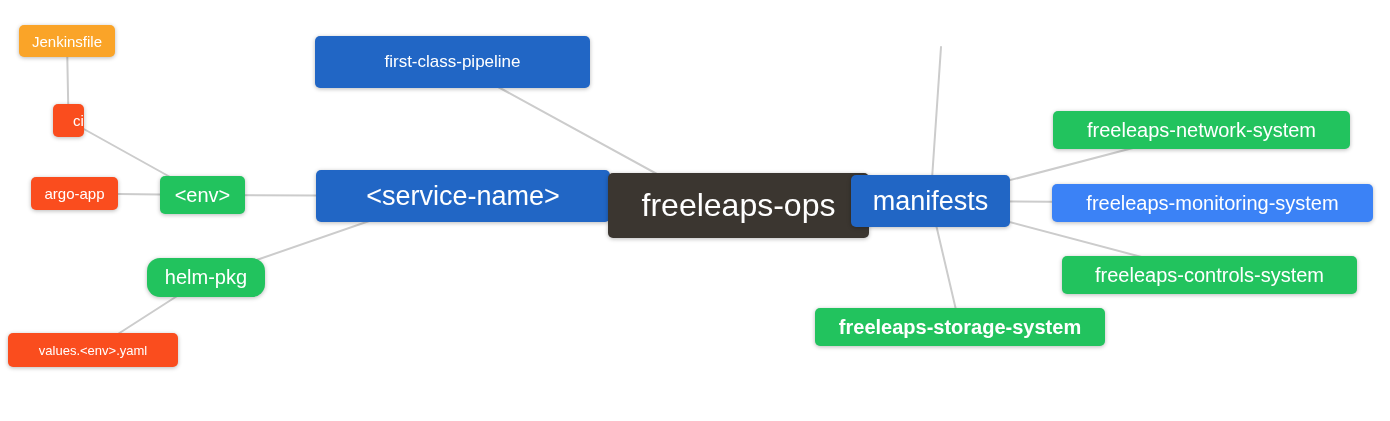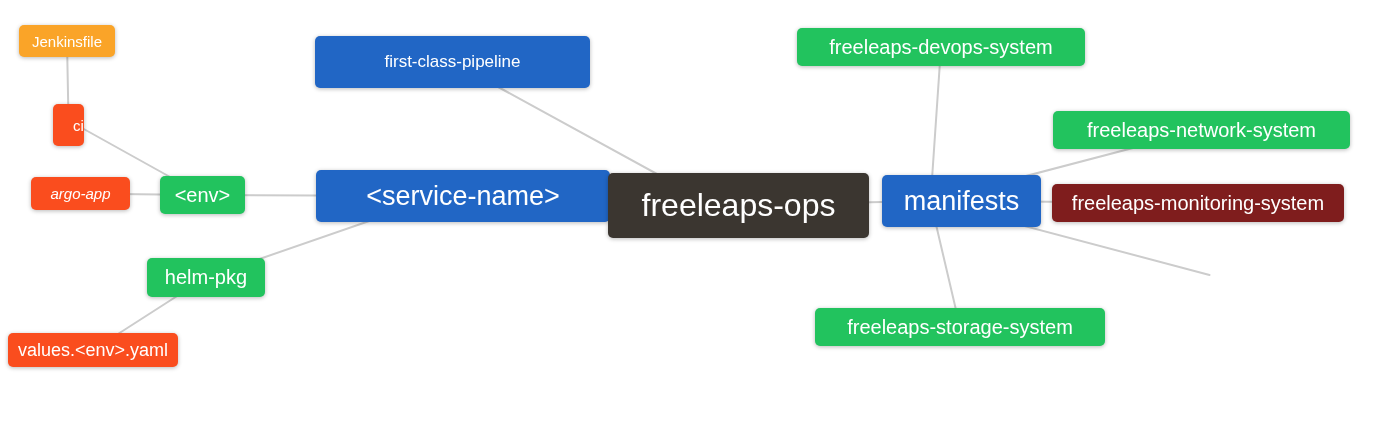--- a/index.html
+++ b/index.html
@@ -48,26 +48,26 @@
       <line x1="452.5" y1="62" x2="714.5" y2="205.5" stroke="#cccccc"></line>
       <line x1="441.5" y1="196" x2="714.5" y2="205.5" stroke="#cccccc"></line>
       <line x1="714.5" y1="205.5" x2="930.5" y2="201" stroke="#cccccc"></line>
       <line x1="930.5" y1="201" x2="941" y2="47" stroke="#cccccc"></line>
       <line x1="930.5" y1="201" x2="1201.5" y2="130" stroke="#cccccc"></line>
       <line x1="930.5" y1="201" x2="1212.5" y2="203" stroke="#cccccc"></line>
       <line x1="930.5" y1="201" x2="1209.5" y2="275" stroke="#cccccc"></line>
       <line x1="930.5" y1="201" x2="960" y2="327" stroke="#cccccc"></line>
     </svg>
 <div class="node" style="left: 19px; top: 25px; width: 96px; height: 32px; font-size: 15px; background: rgb(250, 164, 40);">Jenkinsfile</div>
-    <div class="node" style="left: 53px; top: 104px; width: 31px; height: 42px; font-size: 15px; background: rgb(250, 77, 30); padding-left: 20px;">ci</div>
-    <div class="node" style="left: 31px; top: 177px; width: 99px; height: 33px; font-size: 15px; background: rgb(250, 77, 30); font-style: italic;">argo-app</div>
+    <div class="node" style="left: 53px; top: 104px; width: 31px; height: 33px; font-size: 15px; background: rgb(250, 77, 30); padding-left: 20px;">ci</div>
+    <div class="node" style="left: 31px; top: 177px; width: 87px; height: 33px; font-size: 15px; background: rgb(250, 77, 30);">argo-app</div>
     <div class="node" style="left: 160px; top: 176px; width: 85px; height: 38px; font-size: 20px; background: rgb(34, 195, 94);">&lt;env&gt;</div>
-    <div class="node" style="left: 147px; top: 258px; width: 118px; height: 39px; font-size: 20px; background: rgb(34, 195, 94);">helm-pkg</div>
-    <div class="node" style="left: 8px; top: 333px; width: 170px; height: 34px; font-size: 18px; background: rgb(250, 77, 30);">values.&lt;env&gt;.yaml</div>
+    <div class="node" style="left: 147px; top: 258px; width: 118px; height: 39px; font-size: 20px; background: rgb(34, 195, 94); border-radius: 13px;">helm-pkg</div>
+    <div class="node" style="left: 8px; top: 333px; width: 170px; height: 34px; font-size: 13px; background: rgb(250, 77, 30);">values.&lt;env&gt;.yaml</div>
     <div class="node" style="left: 315px; top: 36px; width: 275px; height: 52px; font-size: 17px; background: rgb(33, 102, 197);">first-class-pipeline</div>
     <div class="node" style="left: 316px; top: 170px; width: 294px; height: 52px; font-size: 27px; background: rgb(33, 102, 197);">&lt;service-name&gt;</div>
     <div class="node" style="left: 584px; top: 173px; width: 261px; height: 65px; font-size: 32px; background: rgb(59, 54, 48); margin-left: 24px;">freeleaps-ops</div>
-    <div class="node" style="left: 882px; top: 175px; width: 159px; height: 52px; font-size: 27px; background: rgb(33, 102, 197);">manifests</div>
-    <div class="node" style="left: 797px; top: 28px; width: 288px; height: 38px; font-size: 20px; background: rgb(34, 195, 94);">freeleaps-devops-system</div>
+    <div class="node" style="left: 851px; top: 175px; width: 159px; height: 52px; font-size: 27px; background: rgb(33, 102, 197);">manifests</div>
     <div class="node" style="left: 1053px; top: 111px; width: 297px; height: 38px; font-size: 20px; background: rgb(34, 195, 94); text-align: right;">freeleaps-network-system</div>
-    <div class="node" style="left: 1052px; top: 184px; width: 292px; height: 38px; font-size: 20px; background: #7f1d1d;">freeleaps-monitoring-system</div>
-    <div class="node" style="left: 815px; top: 308px; width: 290px; height: 38px; font-size: 20px; background: rgb(34, 195, 94);">freeleaps-storage-system</div>
+    <div class="node" style="left: 1052px; top: 184px; width: 321px; height: 38px; font-size: 20px; background: #3b82f6;">freeleaps-monitoring-system</div>
+    <div class="node" style="left: 1062px; top: 256px; width: 295px; height: 38px; font-size: 20px; background: rgb(34, 195, 94);">freeleaps-controls-system</div>
+    <div class="node" style="left: 815px; top: 308px; width: 290px; height: 38px; font-size: 20px; background: rgb(34, 195, 94); font-weight: bold;">freeleaps-storage-system</div>
   </div>
 
 </body></html>

